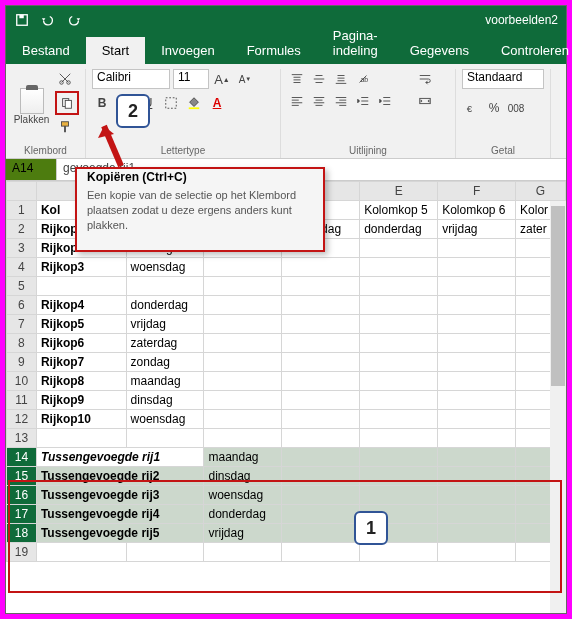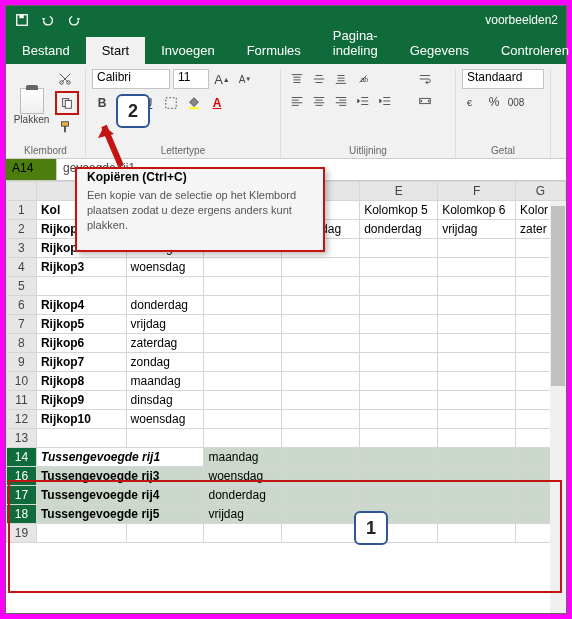--- a/index.html
+++ b/index.html
@@ -255,21 +255,21 @@
                 <rect x="2" y="5" width="12" height="6" fill="none" stroke="#444"></rect>
                 <path d="M5 8l-2-2v4zM11 8l2-2v4z" fill="#444"></path>
               </svg>
           </div>
         </div>
       </div>
       <div class="group-label">Uitlijning</div>
     </div>
 
     <div class="group" style="width:95px">
-      <div class="group-body" style="flex-direction:column;gap:3px">
+      <div class="group-body" style="flex-direction:column;gap:9px">
         <div class="font-select" style="width:82px">Standaard</div>
         <div class="align-row">
           <div class="rib-btn">
               <svg class="ic" viewBox="0 0 16 16">
                 <text x="2" y="12" font-size="11" fill="#444">€</text>
               </svg>
             </div>
           <div class="rib-btn">%</div>
           <div class="rib-btn" style="font-size:10px">008</div>
         </div>
@@ -429,20 +429,29 @@
           <tr>
             <th class="rowhdr sel-rowhdr">14</th>
             <td colspan="2" class="merged bold sel-first">Tussengevoegde rij1</td>
             <td class="col-c sel-cell">maandag</td>
             <td class="col-d sel-cell"></td>
             <td class="col-e sel-cell"></td>
             <td class="col-f sel-cell"></td>
             <td class="col-g sel-cell"></td>
           </tr>
           <tr>
+            <th class="rowhdr sel-rowhdr">15</th>
+            <td colspan="2" class="merged bold sel-cell">Tussengevoegde rij2</td>
+            <td class="col-c sel-cell">dinsdag</td>
+            <td class="col-d sel-cell"></td>
+            <td class="col-e sel-cell"></td>
+            <td class="col-f sel-cell"></td>
+            <td class="col-g sel-cell"></td>
+          </tr>
+          <tr>
             <th class="rowhdr sel-rowhdr">16</th>
             <td colspan="2" class="merged bold sel-cell">Tussengevoegde rij3</td>
             <td class="col-c sel-cell">woensdag</td>
             <td class="col-d sel-cell"></td>
             <td class="col-e sel-cell"></td>
             <td class="col-f sel-cell"></td>
             <td class="col-g sel-cell"></td>
           </tr>
           <tr>
             <th class="rowhdr sel-rowhdr">17</th>

